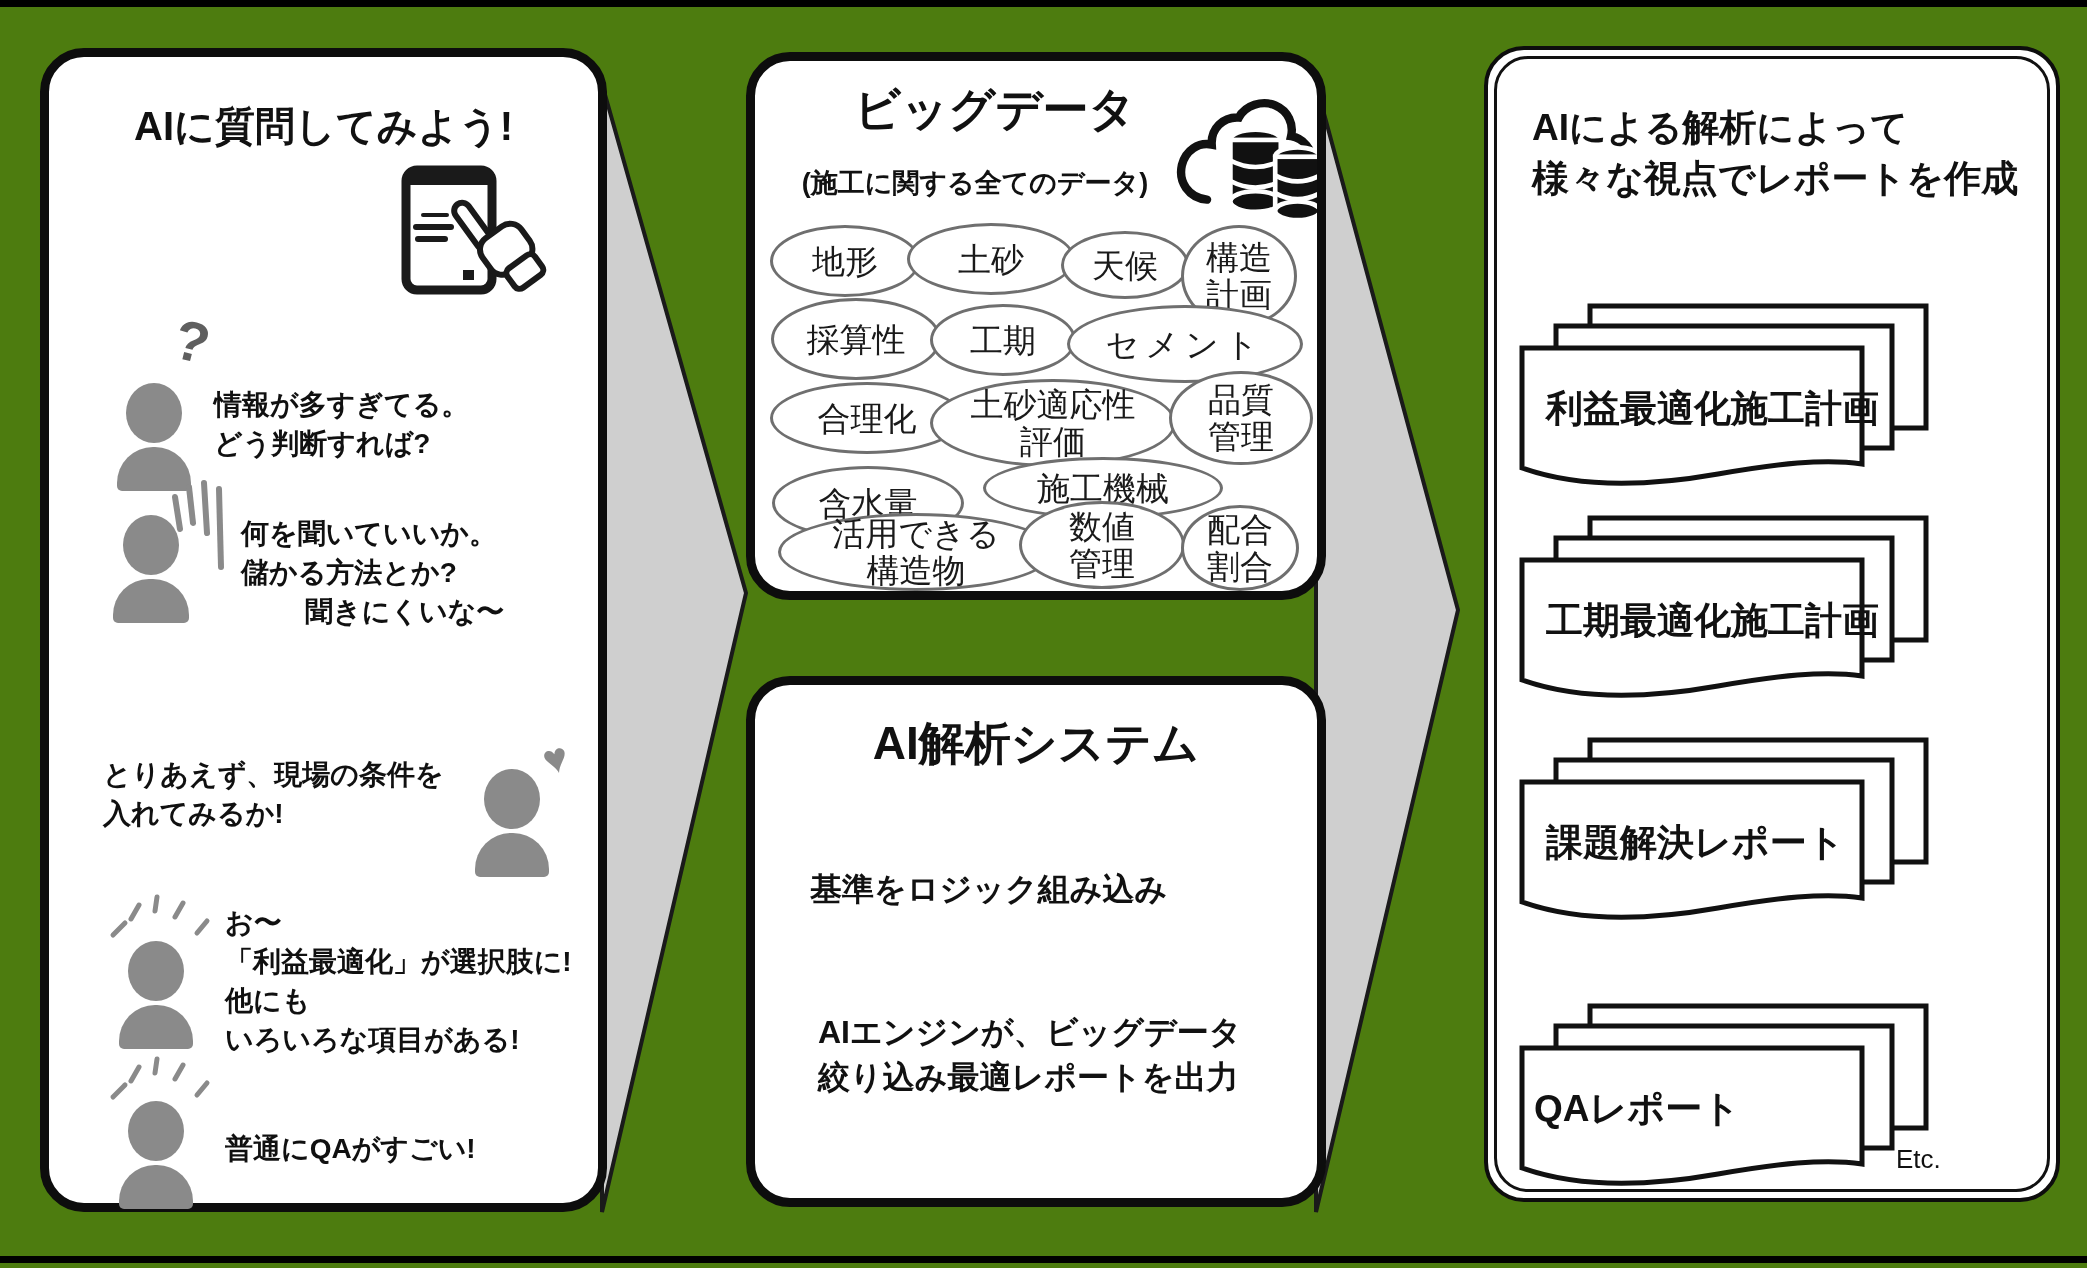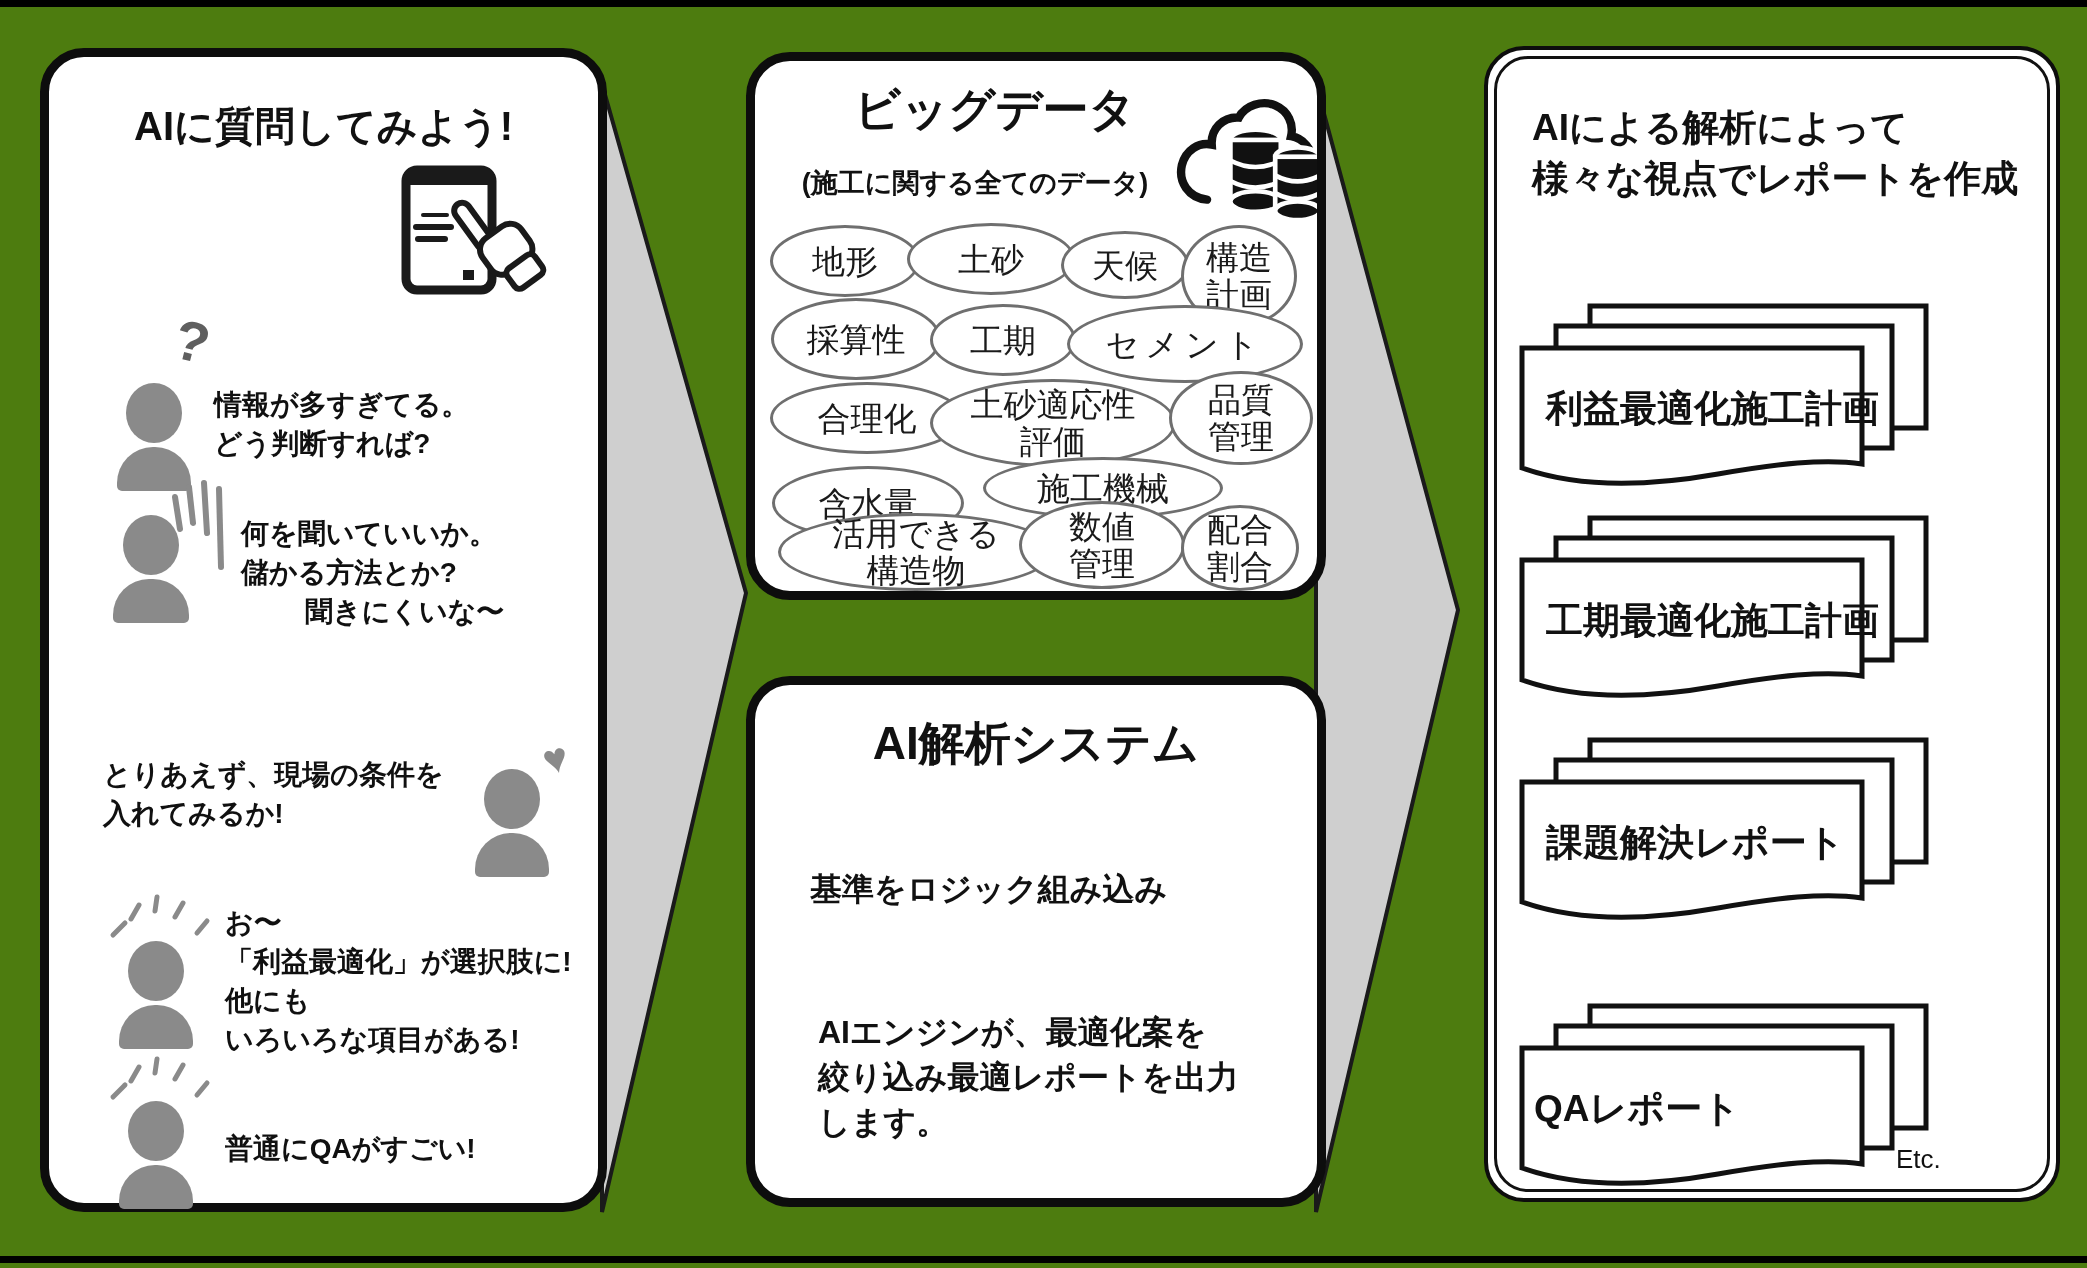--- a/index.html
+++ b/index.html
@@ -213,23 +213,22 @@
       <span>割合</span>
       </div>
   </div>
 
   <div class="panel" style="left:746px;top:676px;width:580px;height:531px;">
     <div class="ptitle" style="left:0;right:0;top:28px;font-size:46px;">AI解析システム</div>
     <div class="para" style="left:55px;top:182px;">
       <div>基準をロジック組み込み</div>
     </div>
     <div class="para" style="left:63px;top:325px;">
-      <div>AIエンジンが、最適化案を</div>
+      <div>AIエンジンが、ビッグデータ</div>
       <div>絞り込み最適レポートを出力</div>
-      <div>します。</div>
     </div>
   </div>
 
   <div class="panel" style="left:1484px;top:46px;width:576px;height:1156px;border-width:4px;border-radius:40px;">
     <div class="inner-frame"></div>
 
     <div style="position:absolute;left:44px;top:52px;font-size:37px;font-weight:700;line-height:51px;white-space:nowrap;">
       <div>AIによる解析によって</div>
       <div>様々な視点でレポートを作成</div>
     </div>

